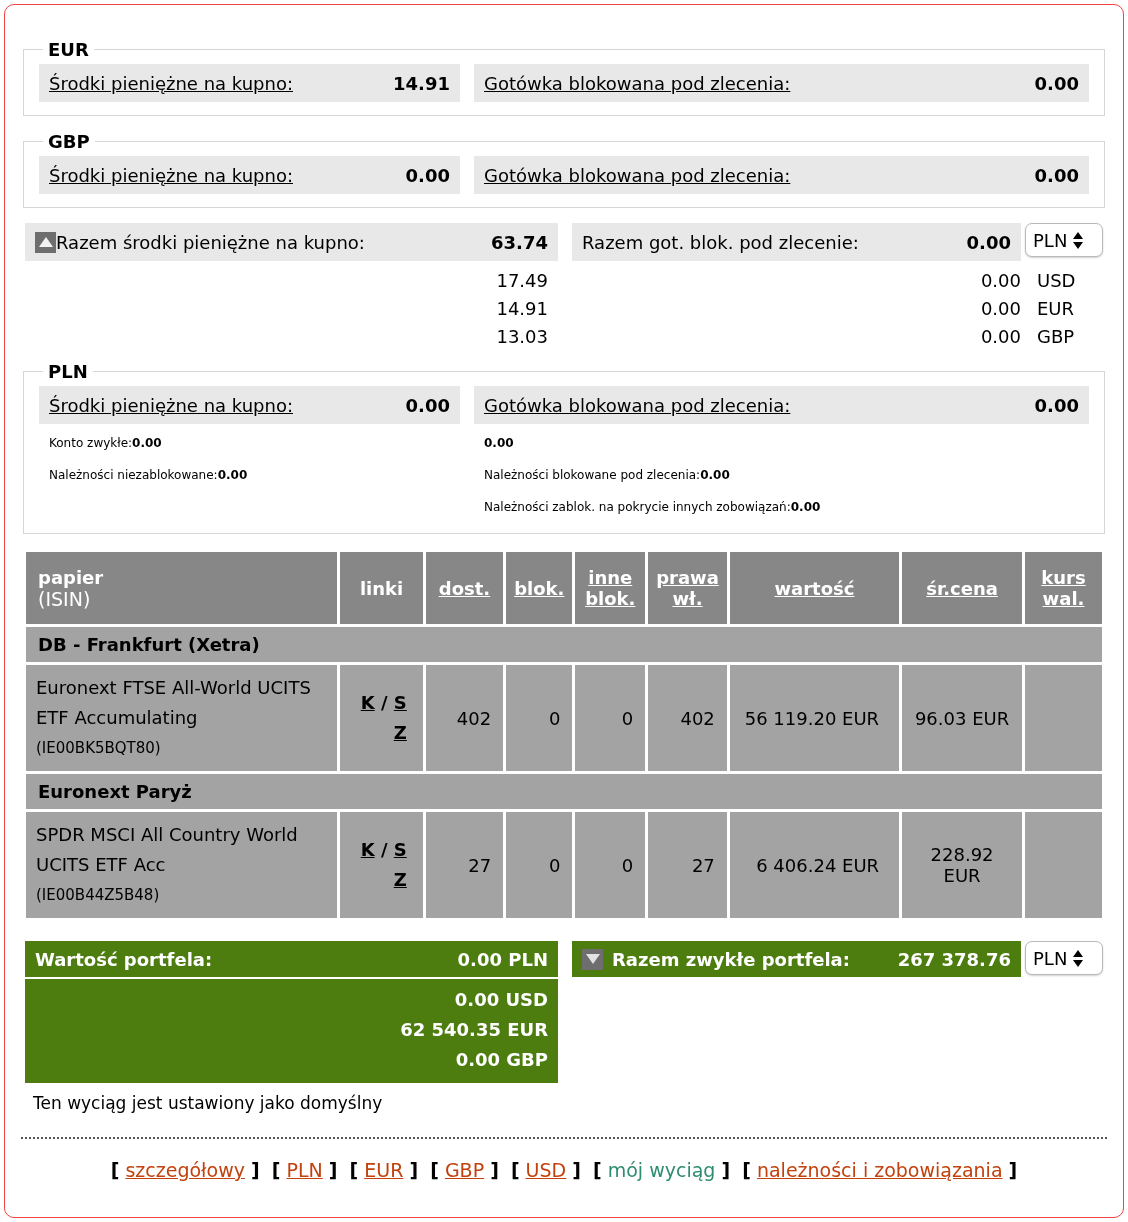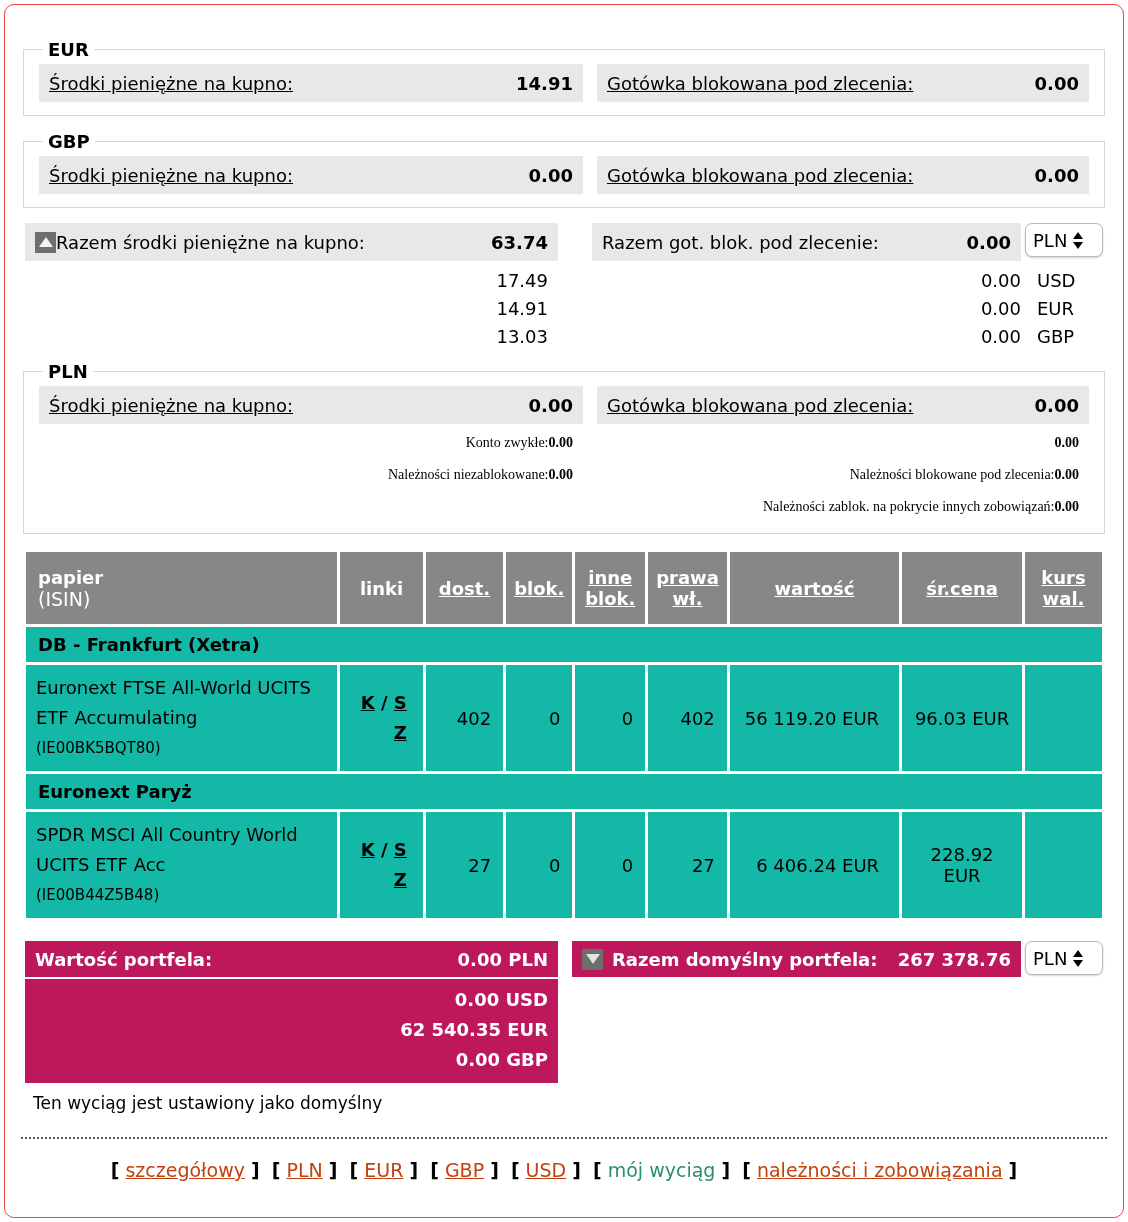--- a/index.html
+++ b/index.html
@@ -5,21 +5,21 @@
   * { margin:0; padding:0; box-sizing:border-box; }
   html,body { width:1128px; height:1222px; background:#fff; overflow:hidden;
               font-family:"DejaVu Sans","Liberation Sans",sans-serif; color:#000; }
   .page { position:absolute; inset:4px; border:1px solid #ef4444; border-radius:10px;
           background:#fff; padding:34px 14px 0 14px; }
 
   
   fieldset { border:1px solid #d6d6d6; margin:0 4px 15px 4px; padding:4px 15px 13px 15px; }
   legend { font-weight:bold; font-size:18px; padding:0 5px; margin-left:4px; }
   .cols { display:flex; gap:14px; }
-  .col-l { width:544px; flex:none; }
+  .col-l { width:421px; flex:none; }
   .col-r { flex:1; }
 
   .bar { display:flex; justify-content:space-between; align-items:center;
          background:#e8e8e8; padding:8px 10px; font-size:18px; min-height:38px; }
   .bar a { color:#000; text-decoration:underline; cursor:pointer; }
   .val { font-weight:bold; }
 
   
   .razem { margin:8px 6px 6px 6px; display:flex; gap:14px; }
   .razem .col-l { width:533px; }
@@ -40,46 +40,46 @@
   
   .select { width:78px; height:34px; margin-left:4px; flex:none; background:#fff;
             border:1px solid #b9b9b9; border-radius:7px; display:flex; align-items:center;
             padding:0 7px; box-shadow:0 1px 2px rgba(0,0,0,.18); cursor:pointer; }
   .select .txt { font-size:18px; width:37px; overflow:hidden; white-space:nowrap; }
   .select .arrows { display:flex; flex-direction:column; gap:3px; margin-left:3px; }
   .arr-up { width:0; height:0; border-left:5px solid transparent; border-right:5px solid transparent; border-bottom:7px solid #000; }
   .arr-dn { width:0; height:0; border-left:5px solid transparent; border-right:5px solid transparent; border-top:7px solid #000; }
 
   
-  .prow { display:flex; justify-content:flex-end; align-items:flex-end;
-          font-size:14px; padding:6px 10px 0 10px; line-height:26px;font-family:Liberation Serif, serif; }
+  .prow { display:flex; justify-content:flex-start; align-items:flex-end;
+          font-size:12px; padding:6px 10px 0 10px; line-height:26px; }
   .prow .lbl { max-width:360px; }
 
   
   table { border-collapse:separate; border-spacing:3px; width:calc(100% - 8px); margin:6px 0 0 4px; }
   th { background:#878787; color:#fff; font-size:18px; font-weight:bold; padding:6px 8px;
        text-align:center; vertical-align:middle; height:72px; }
   th a { color:#fff; text-decoration:underline; cursor:pointer; }
   th.papier { text-align:left; padding-left:12px; }
   th .isin-h { font-weight:normal; font-size:19px; }
-  td { background:#14b8a6; font-size:18px; padding:8px 10px; vertical-align:middle; }
+  td { background:#a3a3a3; font-size:18px; padding:8px 10px; vertical-align:middle; }
   td.group { font-weight:bold; padding:7px 12px; }
   td.name { line-height:30px; }
   td.name .isin { font-size:15px; }
   td.num { text-align:right; padding-right:12px; }
   td.links { text-align:right; font-weight:bold; line-height:30px; padding:8px 16px; }
   td.links a { color:#000; text-decoration:underline; cursor:pointer; }
   td.wart { text-align:right; padding-right:20px; }
   td.cena { text-align:center; }
   col.c-papier{width:322px;} col.c-linki{width:84px;} col.c-dost{width:78px;}
   col.c-blok{width:64px;} col.c-inne{width:70px;} col.c-prawa{width:68px;}
   col.c-wart{width:174px;} col.c-cena{width:122px;} col.c-kurs{width:78px;}
 
   
-  .green { color:#fff; background:#be185d; }
+  .green { color:#fff; background:#4d7c0f; }
   .pf { margin:20px 6px 0 6px; display:flex; gap:14px; align-items:flex-start; }
   .pf .col-l { width:533px; }
   .gbar { display:flex; align-items:center; padding:7px 10px; font-size:18px;
           font-weight:bold; min-height:36px; }
   .gbar .lbl { flex:1; margin-left:0; }
   .gbar .lbl.with-icon { margin-left:9px; }
   .gblock { margin-top:2px; padding:6px 10px 8px 10px; text-align:right;
             font-size:18px; font-weight:bold; line-height:30px; }
   .pf-right { flex:1; display:flex; align-items:flex-start; }
   .pf-right .gbar { flex:1; }
@@ -144,21 +144,21 @@
         <span class="val">63.74</span>
       </div>
       <div class="breakdown">
         <div>17.49</div>
         <div>14.91</div>
         <div>13.03</div>
       </div>
     </div>
     <div class="col-r" style="display:flex; flex-direction:column;">
       <div style="display:flex; align-items:flex-start;">
-        <div class="rbar" style="flex:1;margin-left:20px;">
+        <div class="rbar" style="flex:1;">
           <span class="lbl" style="margin-left:0;">Razem got. blok. pod zlecenie:</span>
           <span class="val">0.00</span>
         </div>
         <div class="select">
           <span class="txt">PLN</span>
           <span class="arrows">
               <span class="arr-up"></span>
               <span class="arr-dn"></span>
             </span>
         </div>
@@ -302,21 +302,21 @@
         <div>62 540.35 EUR</div>
         <div>0.00 GBP</div>
       </div>
       <div class="note">Ten wyciąg jest ustawiony jako domyślny</div>
     </div>
     <div class="pf-right">
       <div class="gbar green">
         <span class="sq-icon">
             <span class="tri-dn"></span>
           </span>
-        <span class="lbl with-icon">Razem domyślny portfela:</span>
+        <span class="lbl with-icon">Razem zwykłe portfela:</span>
         <span>267 378.76</span>
       </div>
       <div class="select">
         <span class="txt">PLN</span>
         <span class="arrows">
             <span class="arr-up"></span>
             <span class="arr-dn"></span>
           </span>
       </div>
     </div>

